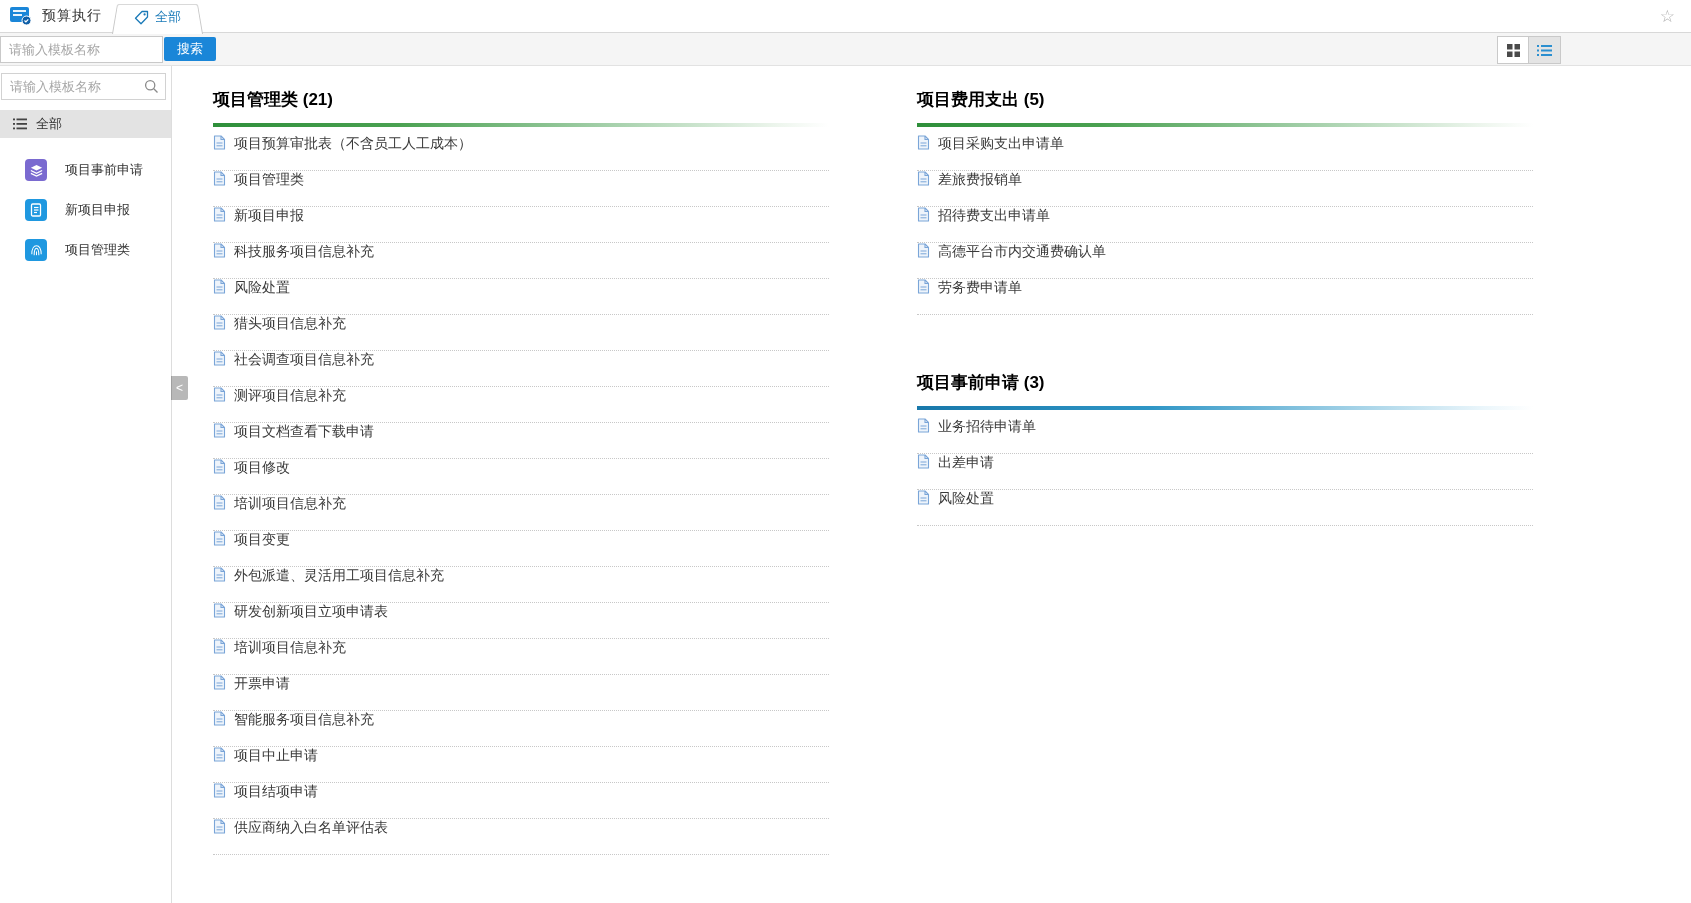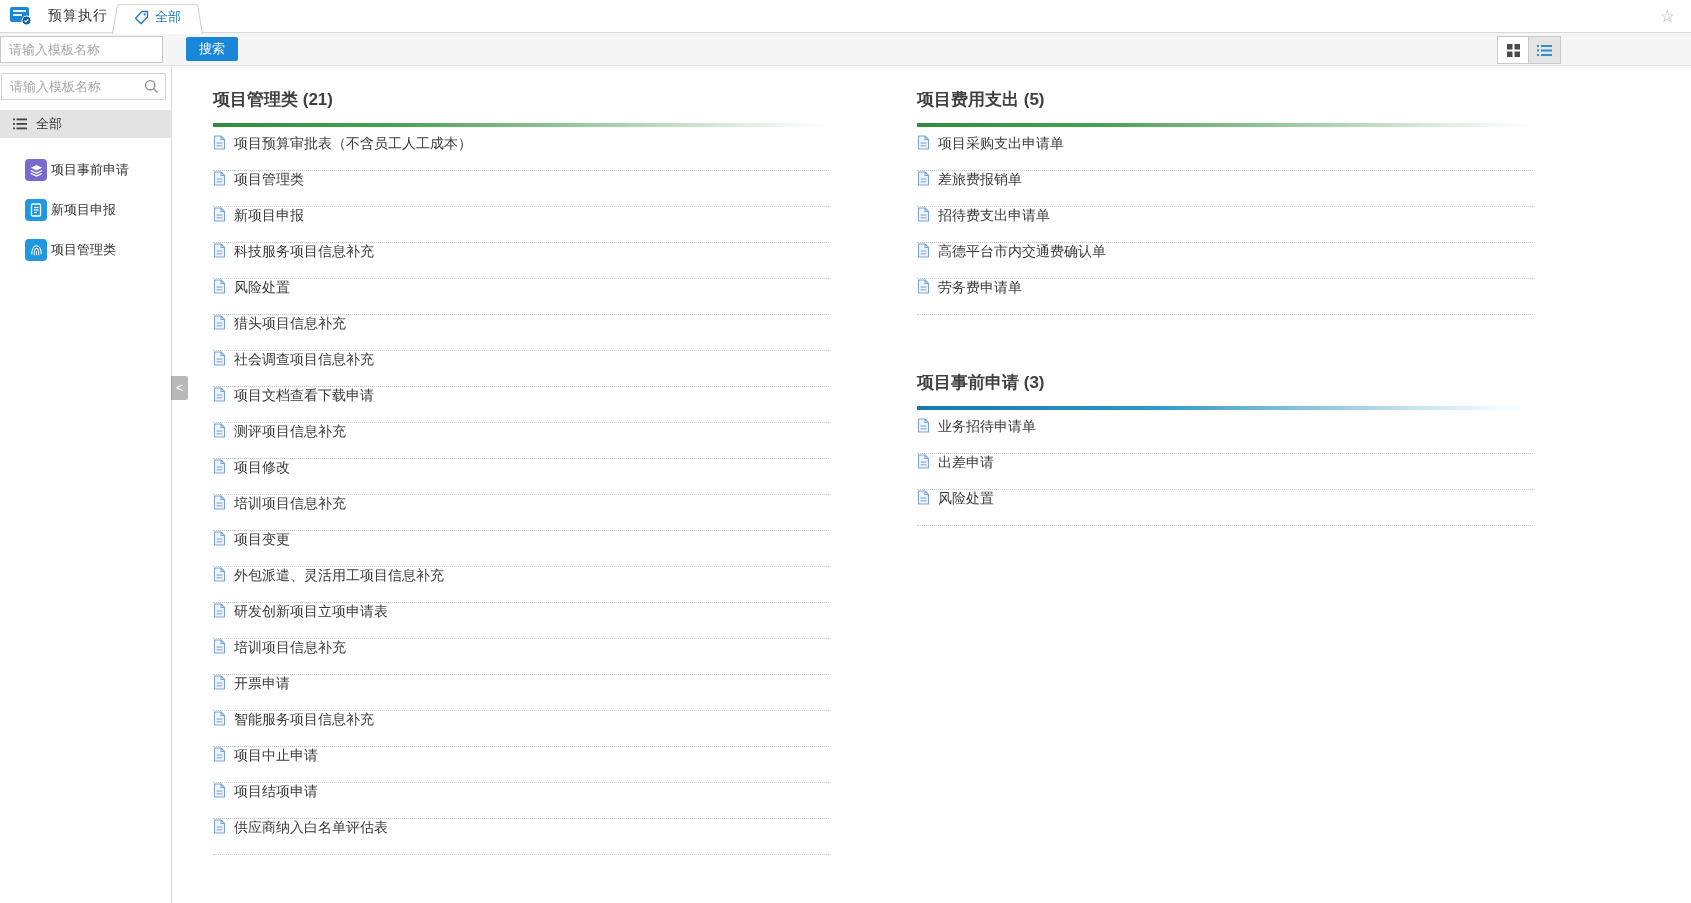--- a/index.html
+++ b/index.html
@@ -1,67 +1,67 @@
 <!DOCTYPE html>
 <html><head>
 <meta charset="utf-8">
 <style>
   * { margin:0; padding:0; box-sizing:border-box; }
   html,body { width:1691px; height:903px; overflow:hidden; background:#fff;
     font-family:"Liberation Sans","DejaVu Sans",sans-serif; color:#333; }
 
   
   .top-header { position:relative; height:33px; background:#fff; border-bottom:1px solid #d8d8d8; }
-  .brand { position:absolute; left:9px; top:5px; display:flex; align-items:center; gap:16px; }
+  .brand { position:absolute; left:9px; top:5px; display:flex; align-items:center; gap:10px; }
   .brand-title { font-size:14px; color:#333; letter-spacing:1px; }
   .tab { position:absolute; left:118px; top:0; height:34px; padding:0 16px; display:flex;
     align-items:center; gap:6px; background:transparent; z-index:3; cursor:pointer; }
   .tab::before { content:''; position:absolute; left:-6px; right:-6px; top:0; bottom:0;
     background:#fff; border:1px solid #c9c9c9; border-bottom:none;
     transform:perspective(14px) rotateX(3deg); transform-origin:bottom; border-radius:3px 3px 0 0; z-index:-1; }
   .tab-label { font-size:13px; color:#1a7ab8; }
   .star { position:absolute; right:16px; top:6px; font-size:17px; color:#b0b0b0; cursor:pointer; }
 
   
   .toolbar { position:relative; height:33px; background:#f5f5f5; border-bottom:1px solid #e2e2e2;
     display:flex; align-items:center; }
   .toolbar input { width:163px; height:27px; border:1px solid #c9c9c9; background:#fff;
     padding:0 8px; font-size:13px; color:#333; outline:none; }
   .toolbar input::placeholder { color:#a6a6a6; }
-  .search-btn { margin-left:23px; height:24px; padding:0 13px; background:#1a86d8; color:#fff;
+  .search-btn { margin-left:1px; height:24px; padding:0 13px; background:#1a86d8; color:#fff;
     border:none; border-radius:2px; font-size:13px; cursor:pointer; }
   .view-toggle { position:absolute; right:130px; top:3px; display:flex; border:1px solid #c9c9c9; }
   .view-btn { width:31px; height:26px; display:flex; align-items:center; justify-content:center; cursor:pointer; }
   .view-btn.grid { background:#fff; border-right:1px solid #c9c9c9; }
   .view-btn.list { background:#e4e4e4; }
 
   
   .layout { display:flex; height:869px; }
   .sidebar { position:relative; width:172px; border-right:1px solid #ddd; background:#fff; flex:none; }
   .sidebar-search { position:relative; margin:7px 5px 10px 1px; }
   .sidebar-search input { width:100%; height:27px; border:1px solid #d2d2d2; padding:0 26px 0 8px;
     font-size:13px; color:#333; outline:none; }
   .sidebar-search input::placeholder { color:#a6a6a6; }
   .sidebar-search .mag { position:absolute; right:7px; top:6px; }
   .side-all { display:flex; align-items:center; gap:9px; height:28px; padding-left:13px;
     background:#e3e3e3; font-size:13px; color:#333; cursor:pointer; }
   .side-cats { margin-top:12px; }
-  .side-cat { display:flex; align-items:center; gap:4px; height:40px; padding-left:25px;
+  .side-cat { display:flex; align-items:center; gap:18px; height:40px; padding-left:25px;
     font-size:13px; color:#333; cursor:pointer; }
   .cat-icon { width:22px; height:22px; border-radius:4px; display:flex; align-items:center;
     justify-content:center; flex:none; }
   .collapse-handle { position:absolute; right:-17px; top:310px; width:17px; height:24px;
     background:rgba(0,0,0,0.28); color:#fff; display:flex; align-items:center; justify-content:center;
     font-size:12px; border-radius:0 2px 2px 0; cursor:pointer; z-index:5; }
 
   
   .main { flex:1; padding:14px 158px 0 41px; display:flex; gap:88px; }
   .col { width:616px; flex:none; }
   .section { margin-bottom:48px; }
-  .section-title { font-size:17px; font-weight:bold; color:#404040; padding:8px 0 12px 0; }
+  .section-title { font-size:17px; font-weight:bold; color:#000000; padding:8px 0 12px 0; }
   .section-bar { height:4px; width:100%; }
   .bar-green { background:linear-gradient(90deg,#2e8f3a 0%,#4aa151 30%,#9fcda5 62%,#eef6ee 92%,rgba(255,255,255,0) 100%); }
   .bar-blue  { background:linear-gradient(90deg,#1878aa 0%,#2f96c6 38%,#9fd0e6 70%,#ebf6fb 92%,rgba(255,255,255,0) 100%); }
   .tpl-list { margin-top:8px; }
   .tpl-row { display:flex; gap:8px; height:36px; border-bottom:1px dotted #c8c8c8;
     font-size:14px; color:#3a3a3a; cursor:pointer; }
   .doc-icon { flex:none; display:flex; }
 </style>
 </head>
 <body>
@@ -274,33 +274,33 @@
 
             <div class="tpl-row">
               <span class="doc-icon">
                 <svg width="13" height="15" viewBox="0 0 13 15">
                   <path d="M1.5 1h6.5l3.5 3.5V14h-10z" fill="#eef4fb" stroke="#7aa5d8" stroke-width="1.1" stroke-linejoin="round"></path>
                   <path d="M8 1v3.5h3.5" fill="none" stroke="#7aa5d8" stroke-width="1.1"></path>
                   <line x1="3.5" y1="8" x2="9.5" y2="8" stroke="#7aa5d8" stroke-width="1"></line>
                   <line x1="3.5" y1="10.8" x2="9.5" y2="10.8" stroke="#7aa5d8" stroke-width="1"></line>
                 </svg>
               </span>
+              <span>测评项目信息补充</span>
+            </div>
+
+            <div class="tpl-row">
+              <span class="doc-icon">
+                <svg width="13" height="15" viewBox="0 0 13 15">
+                  <path d="M1.5 1h6.5l3.5 3.5V14h-10z" fill="#eef4fb" stroke="#7aa5d8" stroke-width="1.1" stroke-linejoin="round"></path>
+                  <path d="M8 1v3.5h3.5" fill="none" stroke="#7aa5d8" stroke-width="1.1"></path>
+                  <line x1="3.5" y1="8" x2="9.5" y2="8" stroke="#7aa5d8" stroke-width="1"></line>
+                  <line x1="3.5" y1="10.8" x2="9.5" y2="10.8" stroke="#7aa5d8" stroke-width="1"></line>
+                </svg>
+              </span>
               <span>项目文档查看下载申请</span>
-            </div>
-
-            <div class="tpl-row">
-              <span class="doc-icon">
-                <svg width="13" height="15" viewBox="0 0 13 15">
-                  <path d="M1.5 1h6.5l3.5 3.5V14h-10z" fill="#eef4fb" stroke="#7aa5d8" stroke-width="1.1" stroke-linejoin="round"></path>
-                  <path d="M8 1v3.5h3.5" fill="none" stroke="#7aa5d8" stroke-width="1.1"></path>
-                  <line x1="3.5" y1="8" x2="9.5" y2="8" stroke="#7aa5d8" stroke-width="1"></line>
-                  <line x1="3.5" y1="10.8" x2="9.5" y2="10.8" stroke="#7aa5d8" stroke-width="1"></line>
-                </svg>
-              </span>
-              <span>测评项目信息补充</span>
             </div>
 
             <div class="tpl-row">
               <span class="doc-icon">
                 <svg width="13" height="15" viewBox="0 0 13 15">
                   <path d="M1.5 1h6.5l3.5 3.5V14h-10z" fill="#eef4fb" stroke="#7aa5d8" stroke-width="1.1" stroke-linejoin="round"></path>
                   <path d="M8 1v3.5h3.5" fill="none" stroke="#7aa5d8" stroke-width="1.1"></path>
                   <line x1="3.5" y1="8" x2="9.5" y2="8" stroke="#7aa5d8" stroke-width="1"></line>
                   <line x1="3.5" y1="10.8" x2="9.5" y2="10.8" stroke="#7aa5d8" stroke-width="1"></line>
                 </svg>

